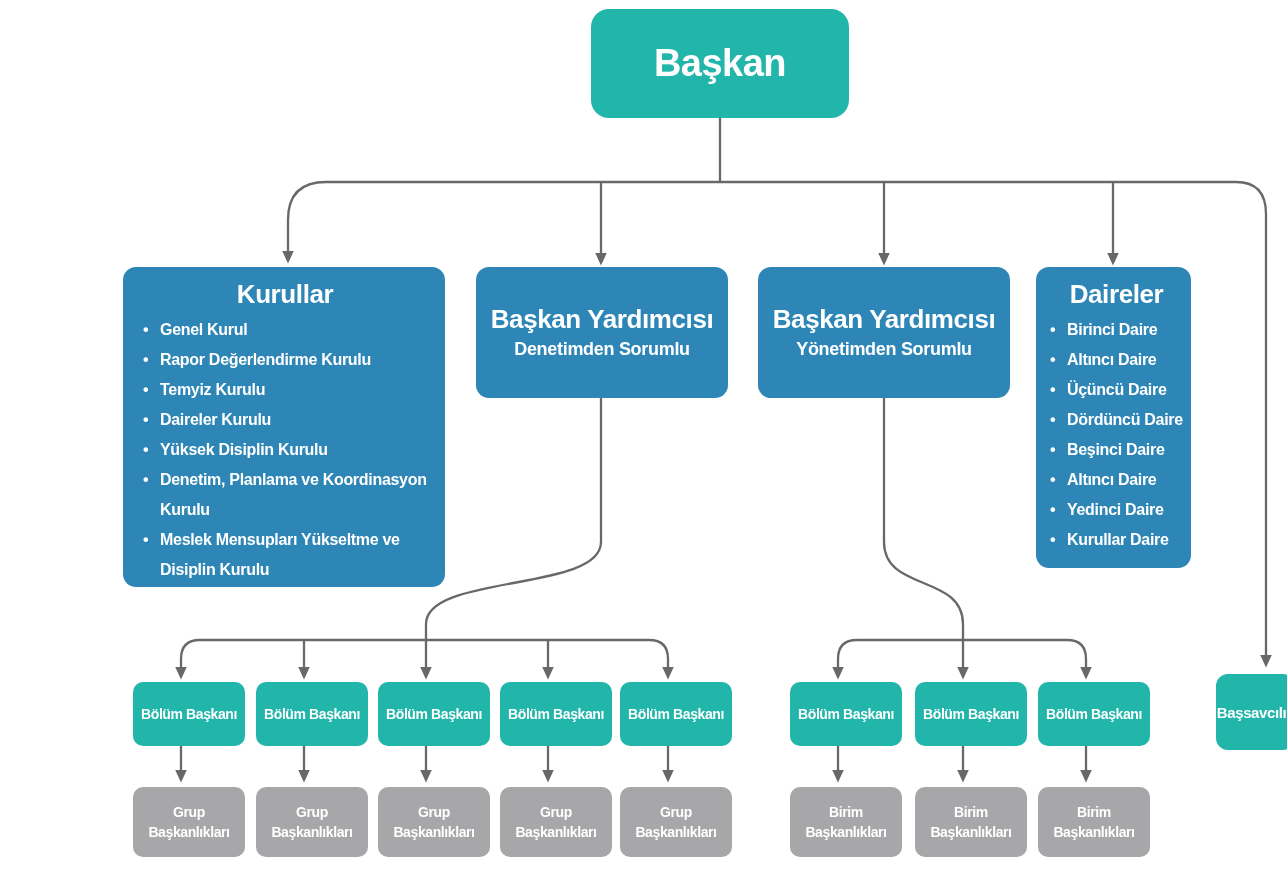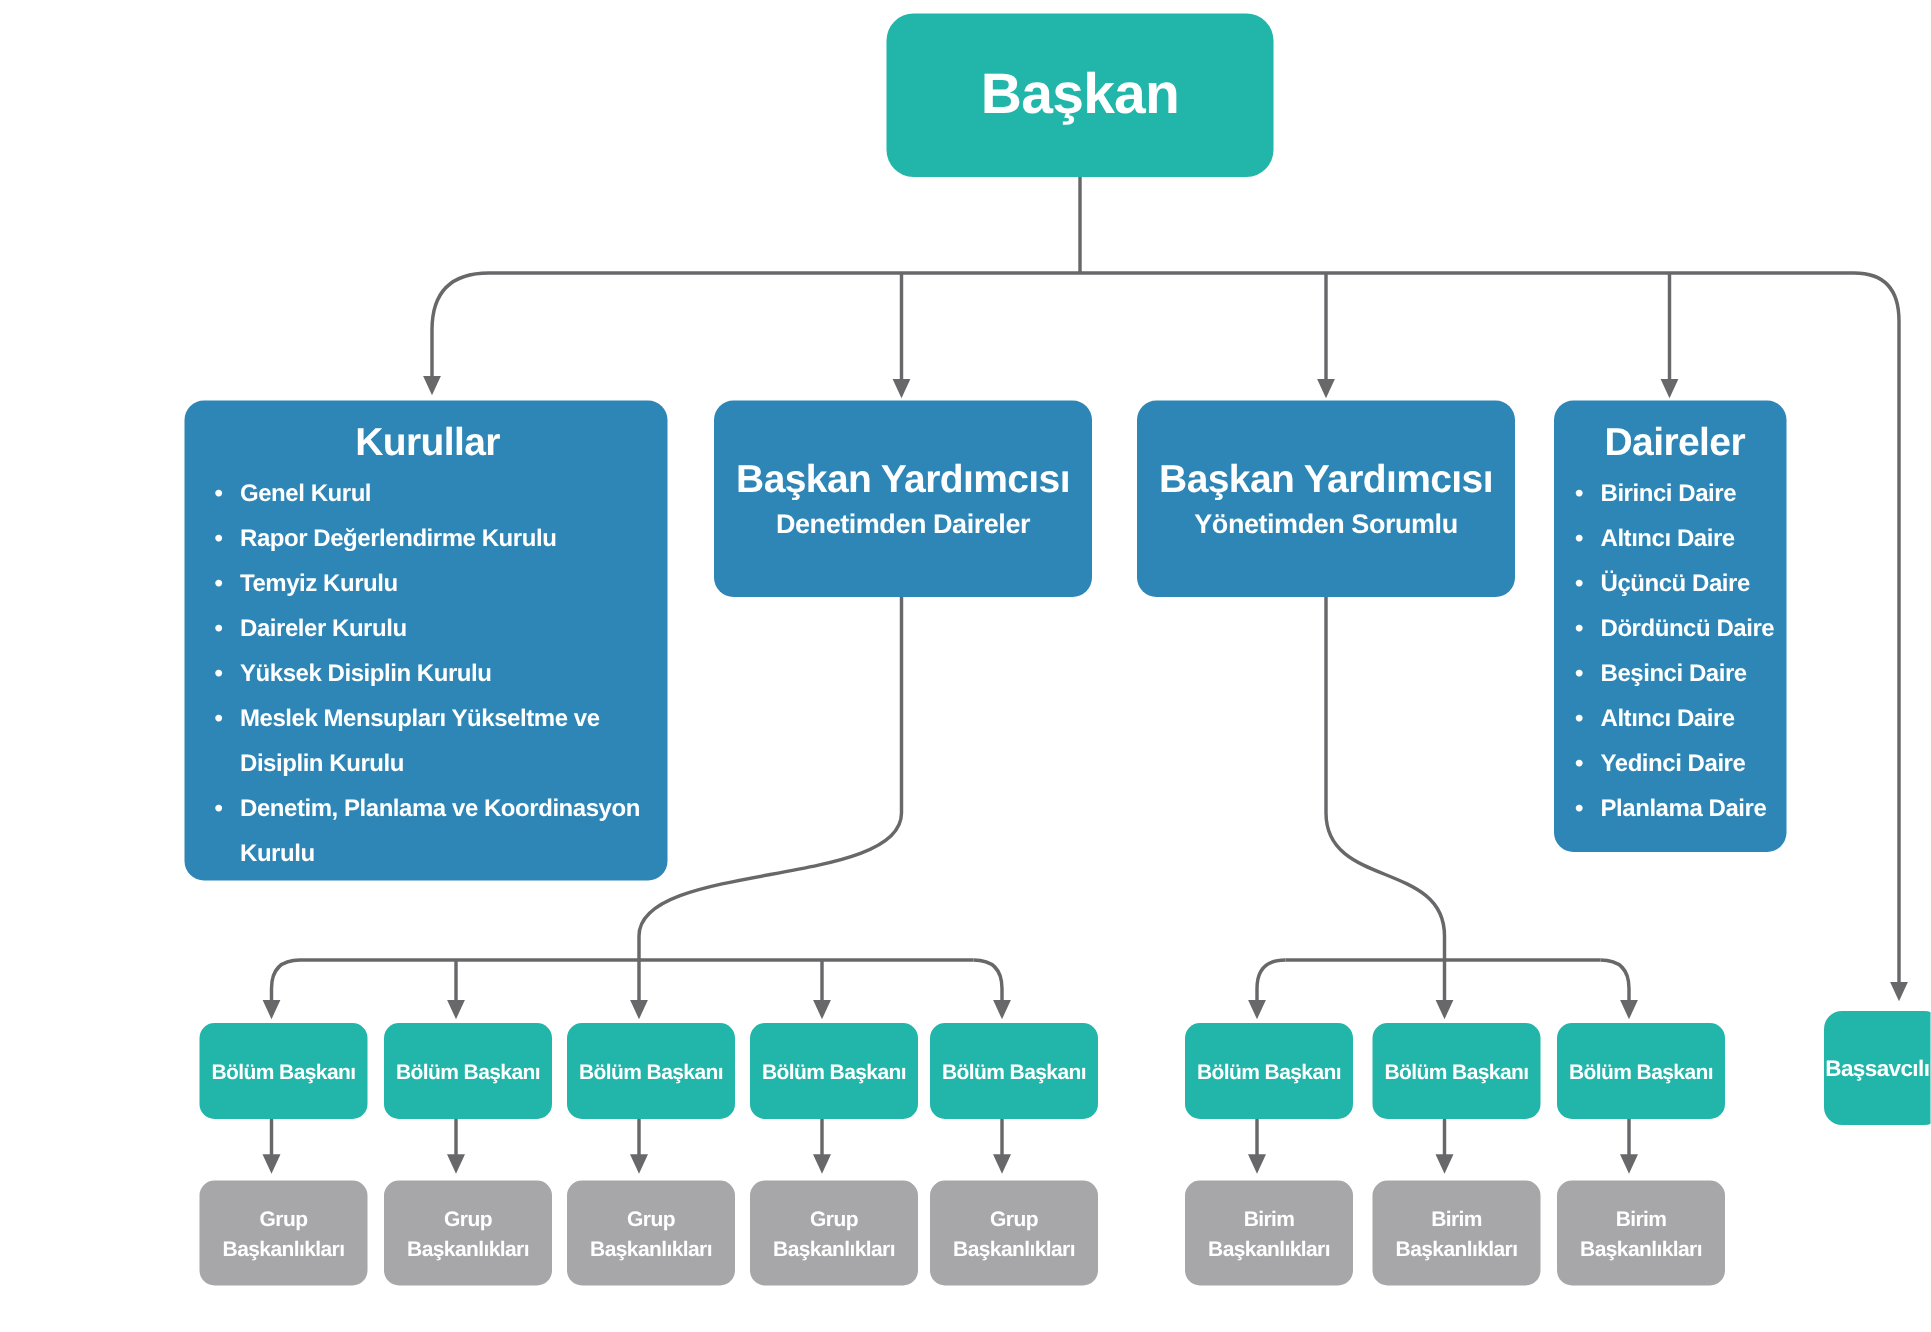--- a/index.html
+++ b/index.html
@@ -109,46 +109,46 @@
   </div>
 
   <div class="node blue panel kurullar-box">
     <div class="panel-title">Kurullar</div>
     <ul>
       <li>Genel Kurul</li>
       <li>Rapor Değerlendirme Kurulu</li>
       <li>Temyiz Kurulu</li>
       <li>Daireler Kurulu</li>
       <li>Yüksek Disiplin Kurulu</li>
+      <li>Denetim, Planlama ve Koordinasyon Kurulu</li>
       <li>Meslek Mensupları Yükseltme ve Disiplin Kurulu</li>
-      <li>Denetim, Planlama ve Koordinasyon Kurulu</li>
     </ul>
   </div>
 
   <div class="node blue vp-box vp1">
     <div class="vp-title">Başkan Yardımcısı</div>
-    <div class="vp-subtitle">Denetimden Daireler</div>
+    <div class="vp-subtitle">Denetimden Sorumlu</div>
   </div>
 
   <div class="node blue vp-box vp2">
     <div class="vp-title">Başkan Yardımcısı</div>
     <div class="vp-subtitle">Yönetimden Sorumlu</div>
   </div>
 
   <div class="node blue panel daireler-box">
     <div class="panel-title">Daireler</div>
     <ul>
       <li>Birinci Daire</li>
       <li>Altıncı Daire</li>
       <li>Üçüncü Daire</li>
       <li>Dördüncü Daire</li>
       <li>Beşinci Daire</li>
       <li>Altıncı Daire</li>
       <li>Yedinci Daire</li>
-      <li>Planlama Daire</li>
+      <li>Kurullar Daire</li>
     </ul>
   </div>
 
   <div class="node teal small-box dept c1">
       <span>Bölüm Başkanı</span>
     </div>
   <div class="node teal small-box dept c2">
       <span>Bölüm Başkanı</span>
     </div>
   <div class="node teal small-box dept c3">

